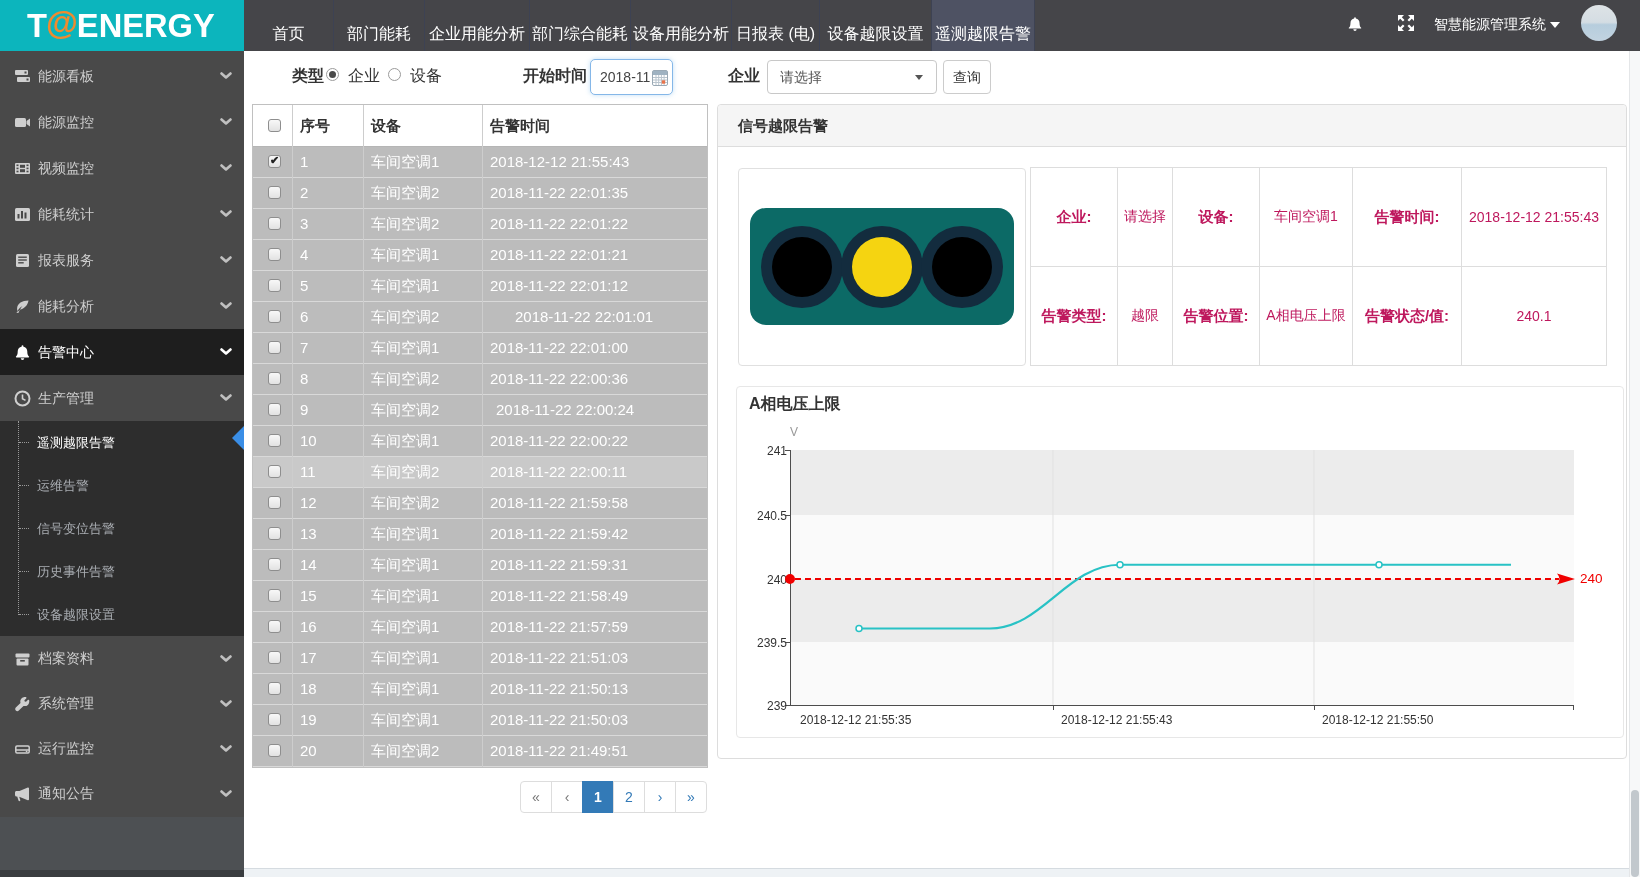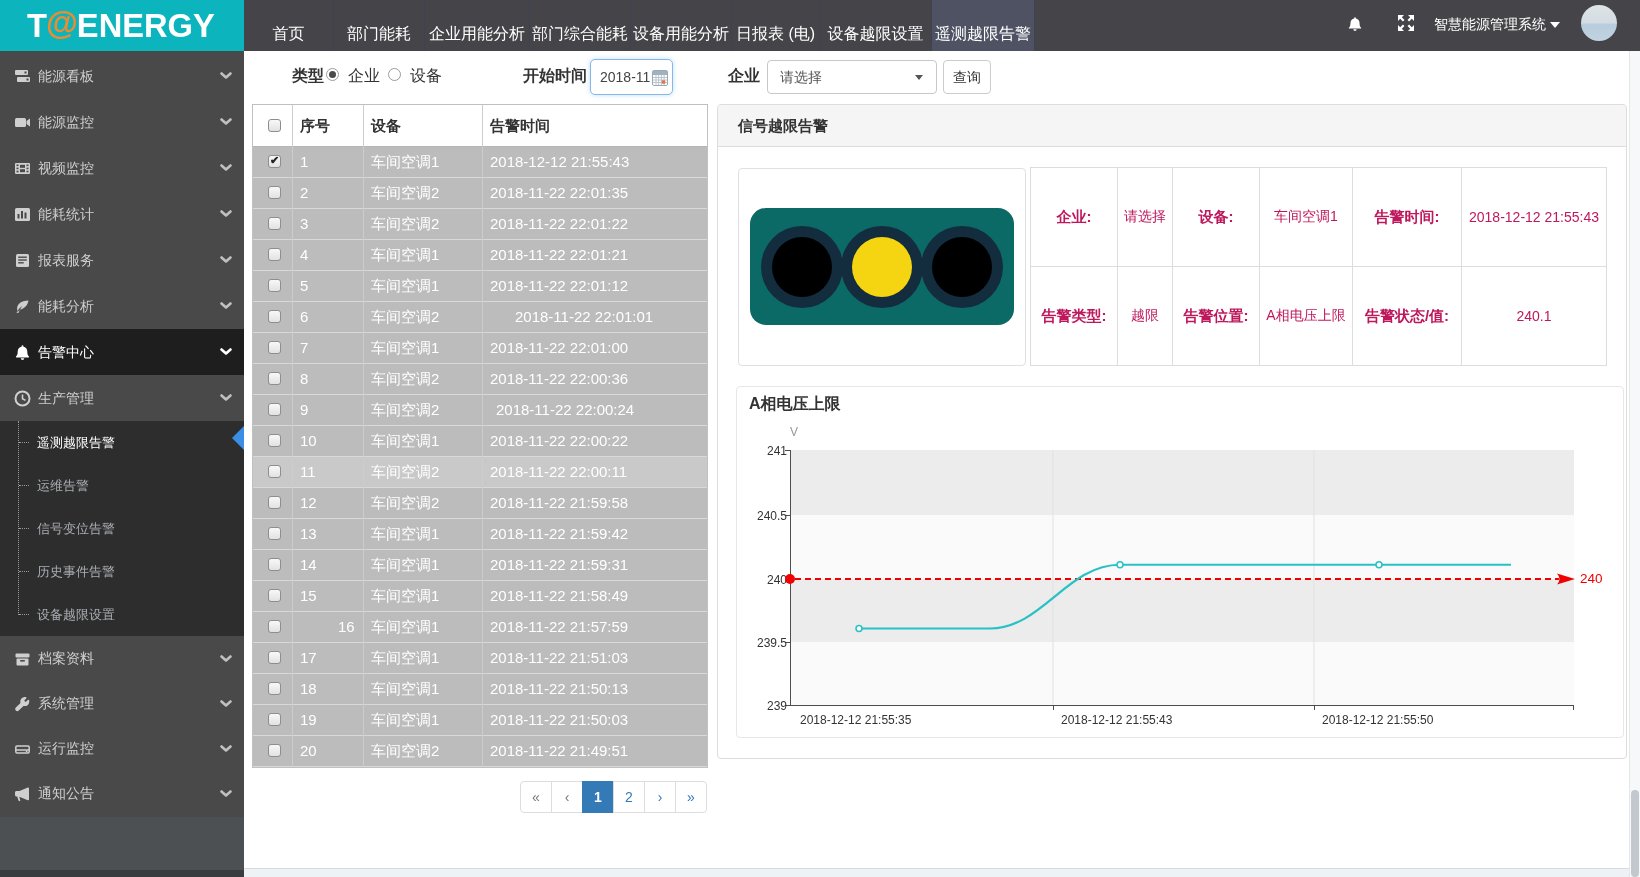--- a/index.html
+++ b/index.html
@@ -446,21 +446,21 @@
   <div class="tcell" style="left:237px;">2018-11-22 21:59:31</div>
 </div>
 <div class="trow" style="top:476px;">
   <div class="cb" style="left:15px; top:8px;"></div>
   <div class="tcell" style="left:47px;">15</div>
   <div class="tcell" style="left:118px;">车间空调1</div>
   <div class="tcell" style="left:237px;">2018-11-22 21:58:49</div>
 </div>
 <div class="trow" style="top:507px;">
   <div class="cb" style="left:15px; top:8px;"></div>
-  <div class="tcell" style="left:47px;margin-left:38px;">16</div>
+  <div class="tcell" style="left:47px;">16</div>
   <div class="tcell" style="left:118px;">车间空调1</div>
   <div class="tcell" style="left:237px;">2018-11-22 21:57:59</div>
 </div>
 <div class="trow" style="top:538px;">
   <div class="cb" style="left:15px; top:8px;"></div>
   <div class="tcell" style="left:47px;">17</div>
   <div class="tcell" style="left:118px;">车间空调1</div>
   <div class="tcell" style="left:237px;">2018-11-22 21:51:03</div>
 </div>
 <div class="trow" style="top:569px;">

